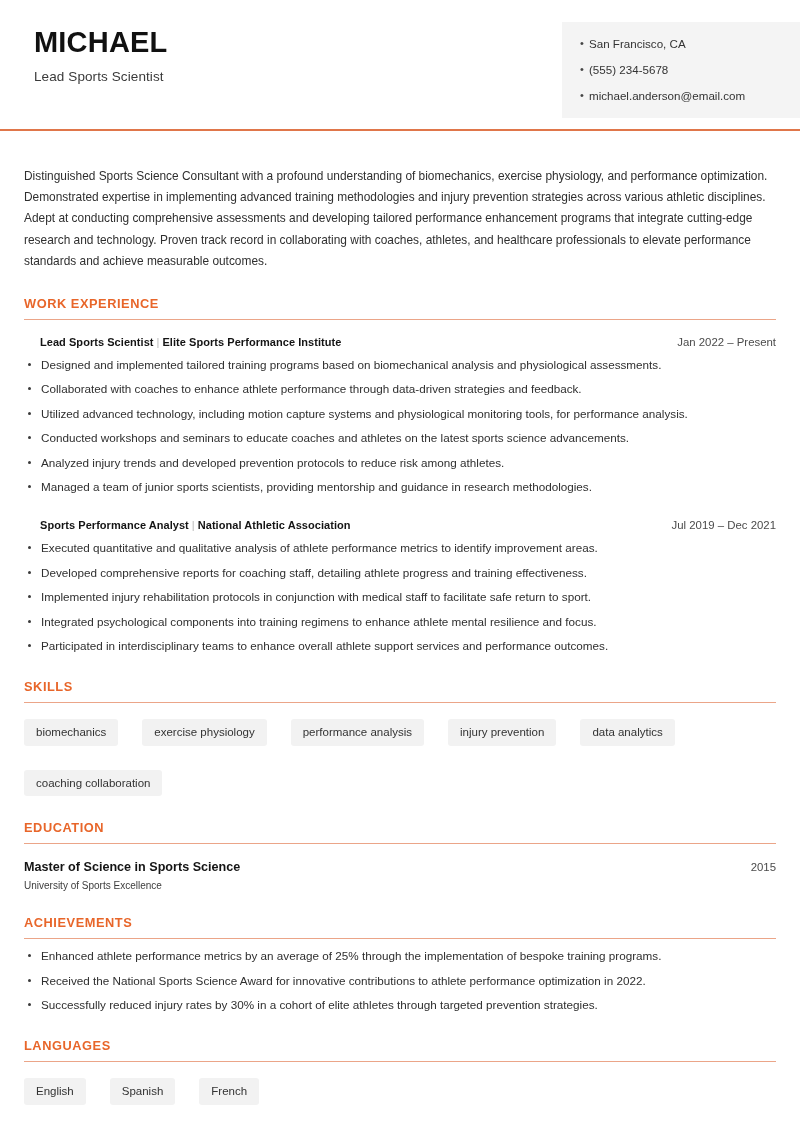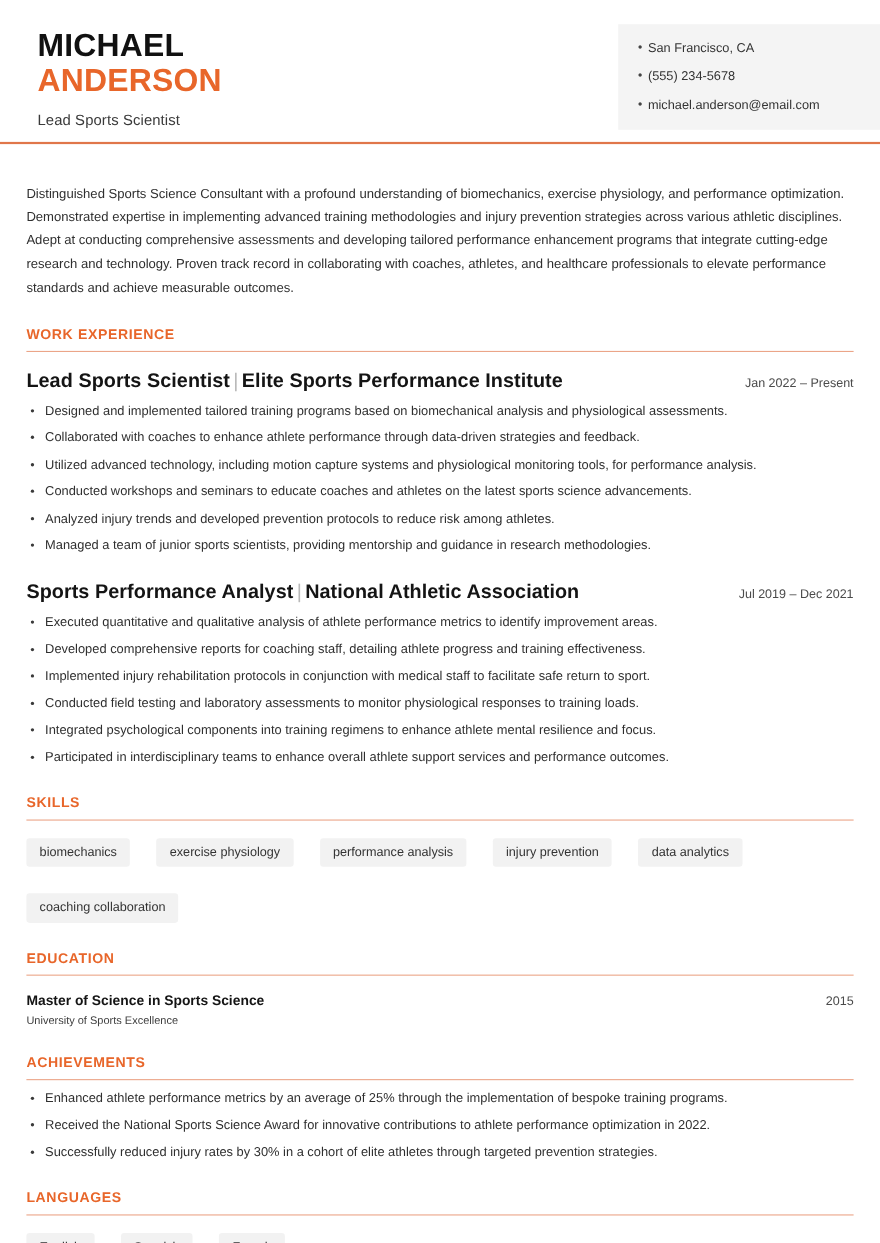--- a/index.html
+++ b/index.html
@@ -123,24 +123,25 @@
   .job { margin-top: 16px; }
   .job + .job { margin-top: 23px; }
 
   .job-head {
     display: flex;
     justify-content: space-between;
     align-items: baseline;
   }
 
   .job-heading {
-    font-size: 18px;
+    font-size: 11px;
     font-weight: bold;
     color: #141414;
     letter-spacing: 0.05px;
+    margin-left: 16px;
   }
 
   .job-sep {
     color: #b9b9b9;
     font-weight: normal;
     padding: 0 3px;
   }
 
   .job-dates {
     font-size: 11.4px;
@@ -224,21 +225,20 @@
 </style>
 </head>
 <body>
 
 <div class="page">
 
   <div class="header">
 
     <div class="identity">
       <div class="name-line name-first">MICHAEL</div>
-      <div class="name-line name-last">ANDERSON</div>
       <div class="job-title">Lead Sports Scientist</div>
     </div>
 
     <div class="contact-box">
       <div class="contact-item">
         <span class="dot">•</span>
         <span>San Francisco, CA</span>
       </div>
       <div class="contact-item">
         <span class="dot">•</span>
@@ -282,21 +282,20 @@
         <div class="job-head">
           <div class="job-heading">
             <span>Sports Performance Analyst</span><span class="job-sep">|</span><span>National Athletic Association</span>
           </div>
           <div class="job-dates">Jul 2019 – Dec 2021</div>
         </div>
         <ul class="bullets">
           <li>Executed quantitative and qualitative analysis of athlete performance metrics to identify improvement areas.</li>
           <li>Developed comprehensive reports for coaching staff, detailing athlete progress and training effectiveness.</li>
           <li>Implemented injury rehabilitation protocols in conjunction with medical staff to facilitate safe return to sport.</li>
-          <li>Conducted field testing and laboratory assessments to monitor physiological responses to training loads.</li>
           <li>Integrated psychological components into training regimens to enhance athlete mental resilience and focus.</li>
           <li>Participated in interdisciplinary teams to enhance overall athlete support services and performance outcomes.</li>
         </ul>
       </div>
     </div>
 
     <div class="section">
       <div class="section-title">SKILLS</div>
       <div class="section-rule"></div>
       <div class="chips">

